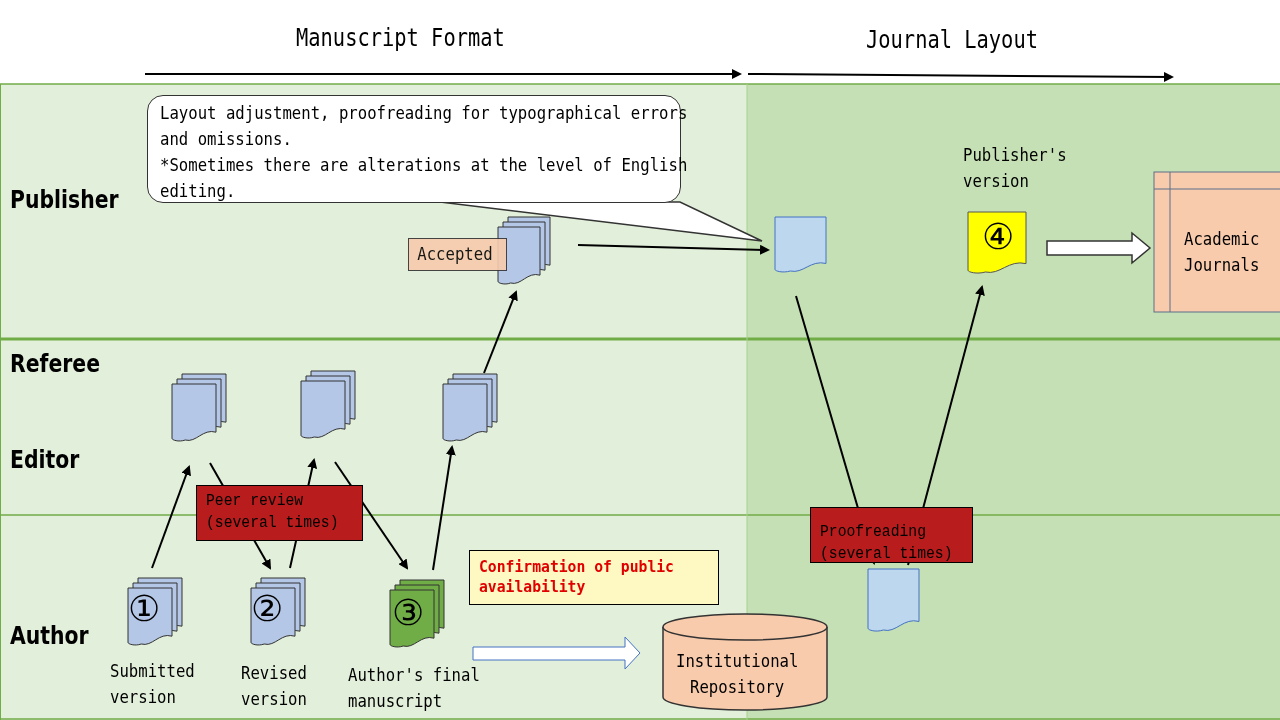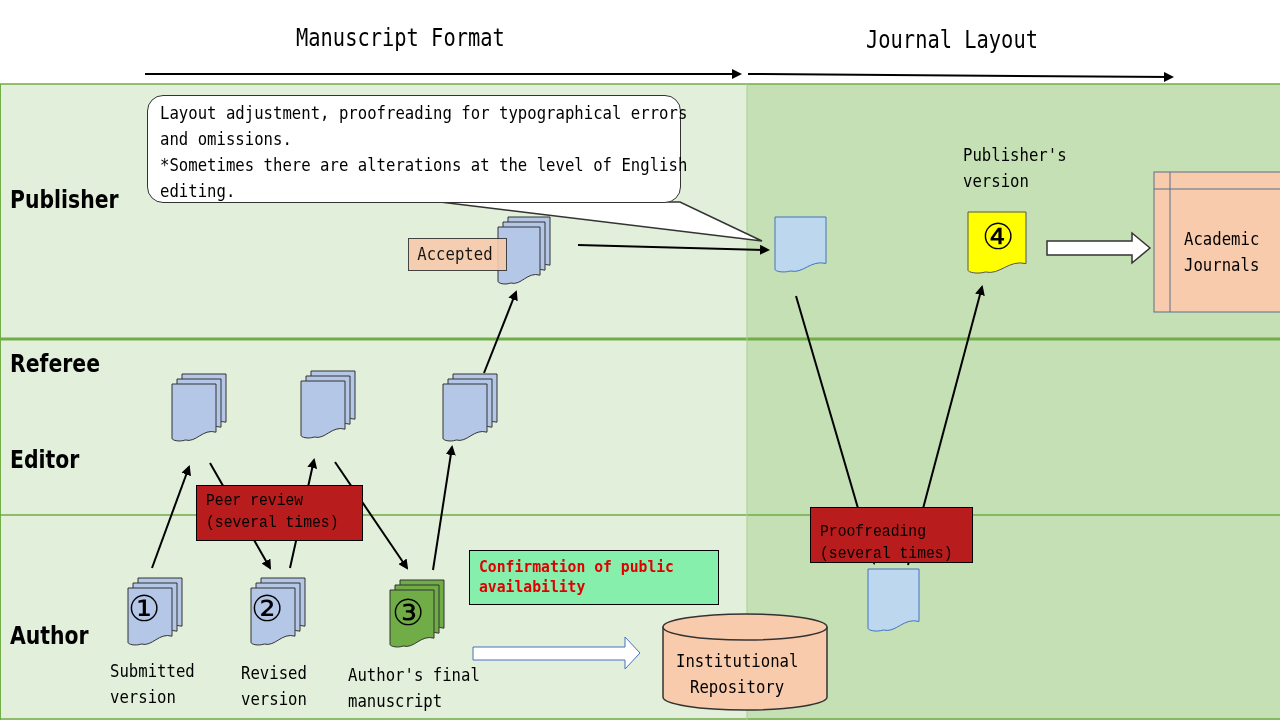--- a/index.html
+++ b/index.html
@@ -141,21 +141,21 @@
 <div class="box" style="left:196px;top:485px;width:167px;height:56px;padding:4px 9px;">
   <div class="txt" style="font-size:16px;line-height:22px;">Peer review</div>
   <div class="txt" style="font-size:16px;line-height:22px;">(several times)</div>
 </div>
 
 <div class="box" style="left:810px;top:482px;width:163px;height:56px;padding:13px 9px;margin-top:25px;">
   <div class="txt" style="font-size:16px;line-height:22px;">Proofreading</div>
   <div class="txt" style="font-size:16px;line-height:22px;">(several times)</div>
 </div>
 
-<div class="abs" style="left:469px;top:550px;width:250px;height:55px;background:#86efac;border:1.5px solid #000;box-sizing:border-box;padding:6px 9px;">
+<div class="abs" style="left:469px;top:550px;width:250px;height:55px;background:#fef9c3;border:1.5px solid #000;box-sizing:border-box;padding:6px 9px;">
   <div class="txt" style="color:#e00000;font-weight:bold;font-size:16px;line-height:20px;">Confirmation of public</div>
   <div class="txt" style="color:#e00000;font-weight:bold;font-size:16px;line-height:20px;">availability</div>
 </div>
 
 <div class="abs txt" style="left:676px;top:648px;">Institutional</div>
 <div class="abs txt" style="left:690px;top:674px;">Repository</div>
 
 <div class="abs" style="left:128px;top:588px;font-size:36px;font-family:'DejaVu Sans',sans-serif;">①</div>
 <div class="abs" style="left:251px;top:588px;font-size:36px;font-family:'DejaVu Sans',sans-serif;">②</div>
 <div class="abs" style="left:392px;top:592px;font-size:36px;font-family:'DejaVu Sans',sans-serif;">③</div>

